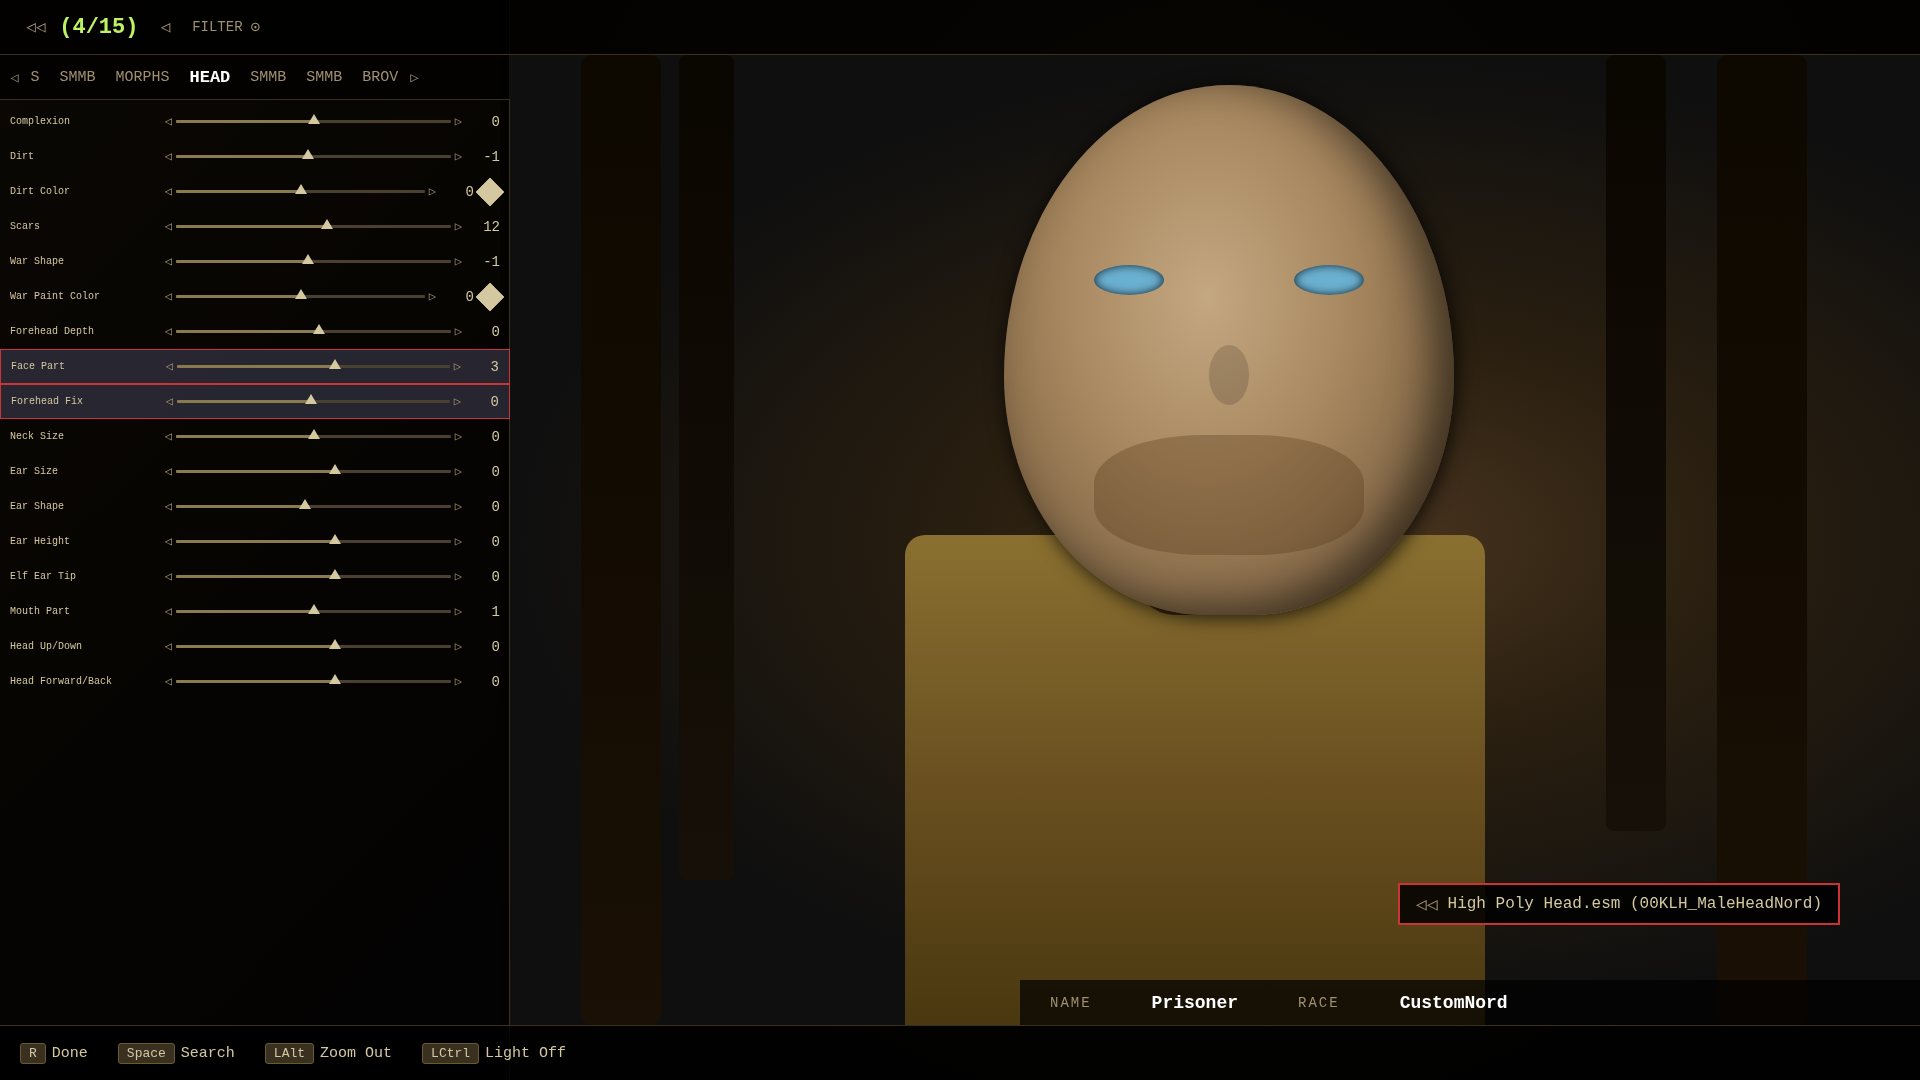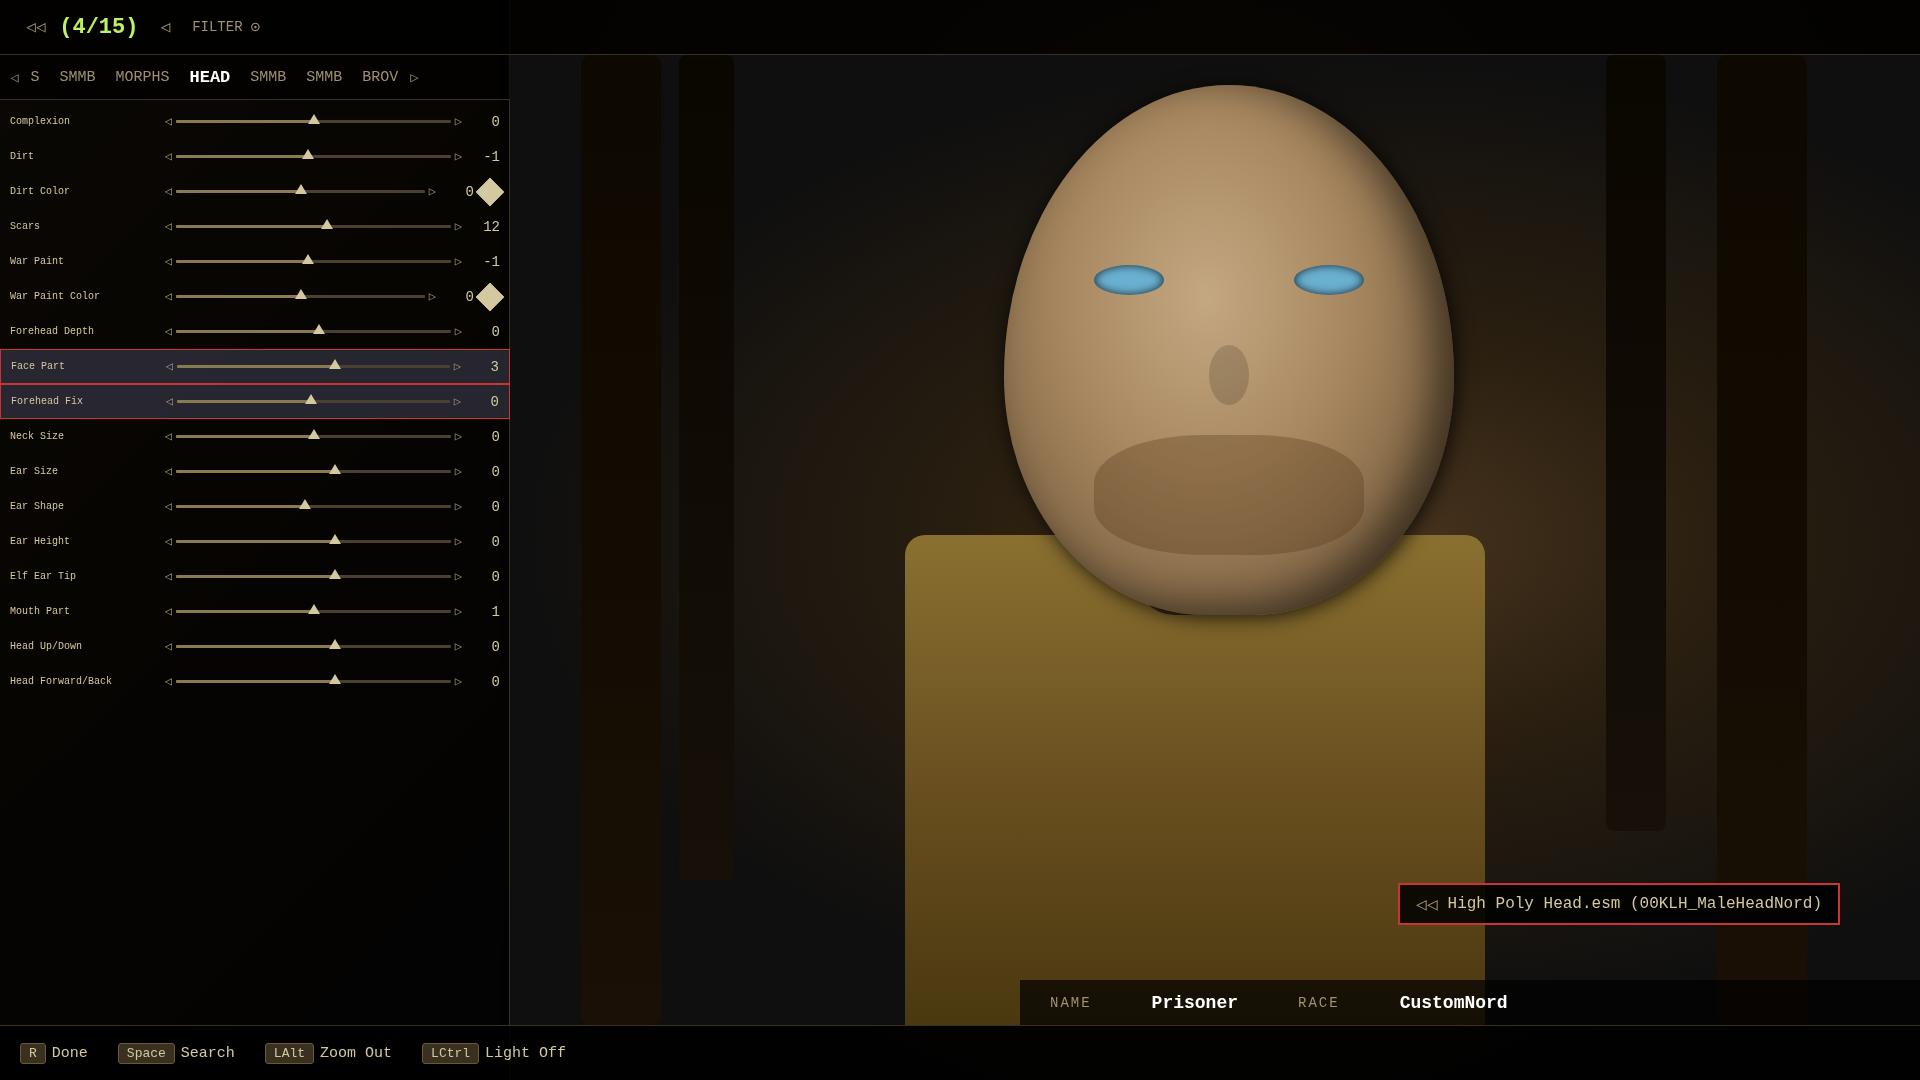--- a/index.html
+++ b/index.html
@@ -492,21 +492,21 @@
         <div style="position:absolute;top:50%;left:55%;transform:translate(-50%,-50%);">
           <div class="slider-thumb-triangle"></div>
         </div>
       </div>
       <span class="slider-arrow-right">▷</span>
     </div>
     <span class="slider-value">12</span>
   </div>
 
   <div class="slider-row">
-    <span class="slider-label">War Paint</span>
+    <span class="slider-label">War Shape</span>
     <div class="slider-track-container">
       <span class="slider-arrow-left">◁</span>
       <div class="slider-track">
         <div class="slider-track-filled" style="width:48%;"></div>
         <div style="position:absolute;top:50%;left:48%;transform:translate(-50%,-50%);">
           <div class="slider-thumb-triangle"></div>
         </div>
       </div>
       <span class="slider-arrow-right">▷</span>
     </div>

